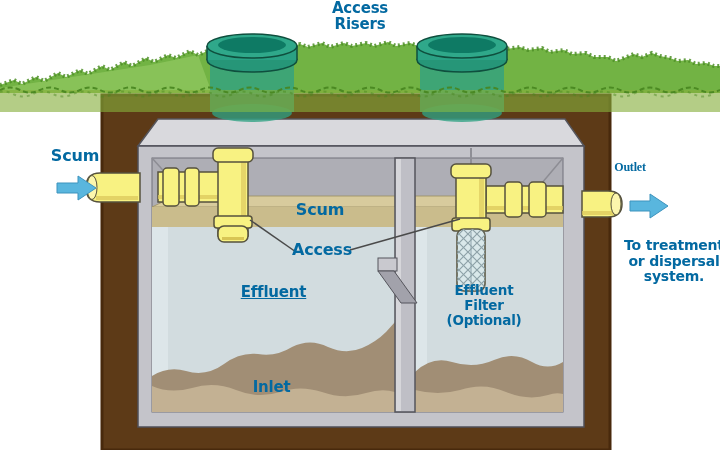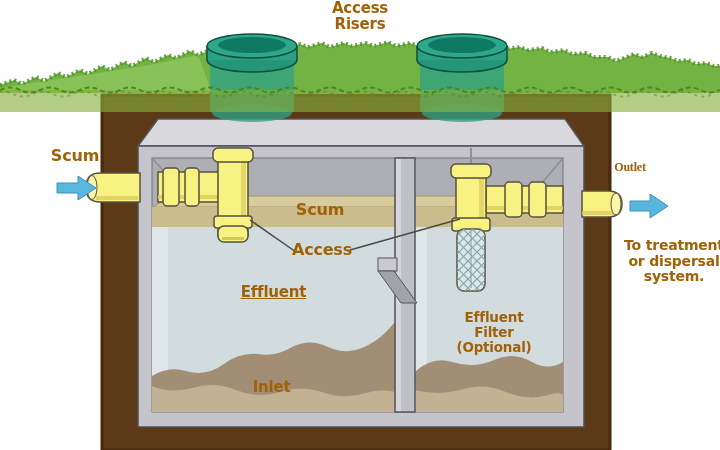--- a/index.html
+++ b/index.html
@@ -3,32 +3,32 @@
 <meta charset="utf-8">
 <style>
   html,body { margin:0; padding:0; background:#fff; }
   .stage {
     position:relative; width:720px; height:450px; overflow:hidden;
     background:#ffffff;
     font-family:"DejaVu Sans", "Liberation Sans", sans-serif;
   }
   .stage svg { position:absolute; left:0; top:0; }
   .lbl {
-    position:absolute; font-weight:bold; color:#a16207;
+    position:absolute; font-weight:bold; color:#0369a1;
     text-align:center; letter-spacing:-0.2px; line-height:1.06;
     white-space:normal;
   }
   .lbl-access   { left:318px; top:1px;   width:84px;  font-size:15px; }
   .lbl-inlet    { left:44px;  top:148px; width:62px;  font-size:16px; }
   .lbl-outlet   { left:596px; top:161px; width:68px;  font-size:12px;font-family:Liberation Serif, serif; }
   .lbl-treat    { left:617px; top:238px; width:114px; font-size:14px; line-height:1.12; }
   .lbl-scum     { left:288px; top:202px; width:64px;  font-size:16px; }
   .lbl-baffle   { left:289px; top:242px; width:66px;  font-size:16px; }
   .lbl-effluent { left:233px; top:285px; width:81px;  font-size:15px;text-decoration:underline; }
-  .lbl-filter   { left:450px; top:283px; width:88px;  font-size:13.5px; line-height:1.1;margin-top:27px; }
+  .lbl-filter   { left:440px; top:283px; width:88px;  font-size:13.5px; line-height:1.1; }
   .lbl-sludge   { left:236px; top:380px; width:71px;  font-size:15px; }
 </style>
 </head>
 <body>
 
 <div class="stage">
 <svg width="720" height="450" viewBox="0 0 720 450">
   <defs>
     <pattern id="mesh" width="9" height="9" patternUnits="userSpaceOnUse">
       <path d="M0,9 L9,0 M-2,2 L2,-2 M7,11 L11,7" stroke="#8da2a8" stroke-width="1.2" fill="none"></path>

